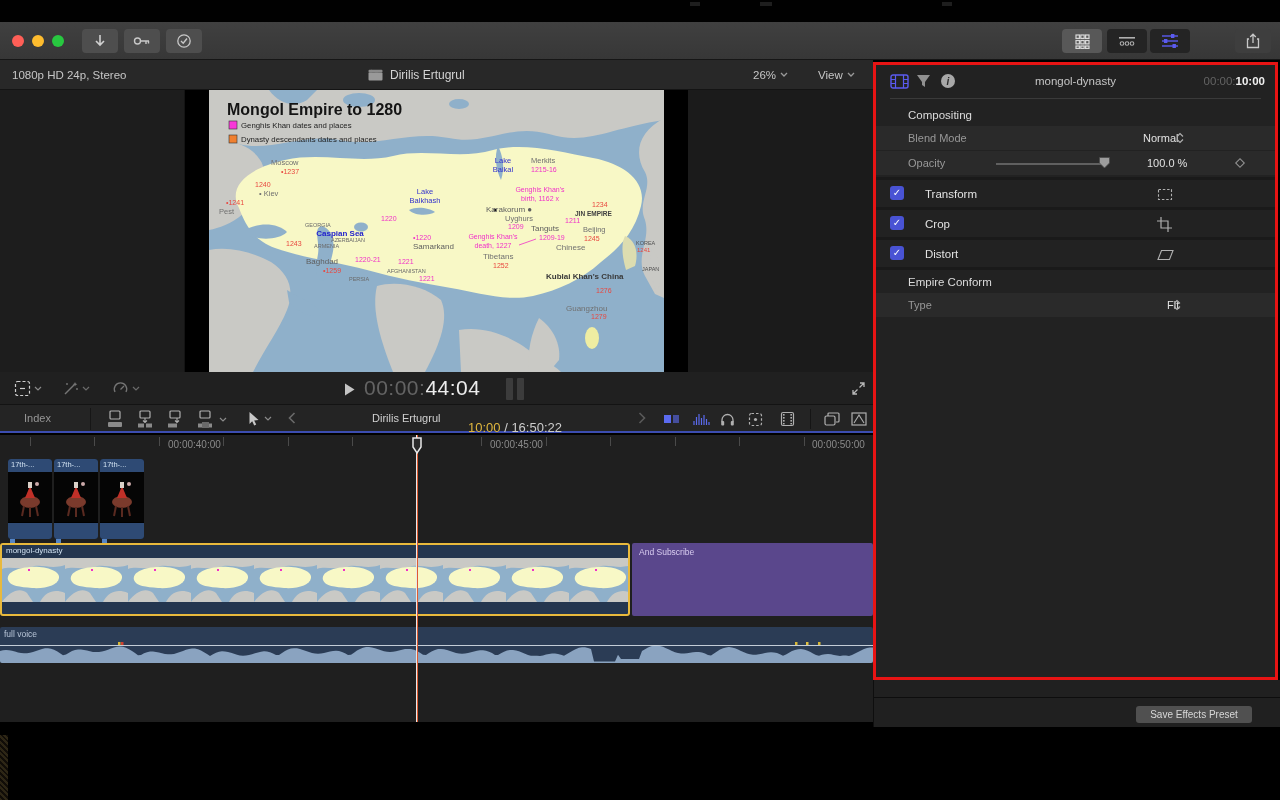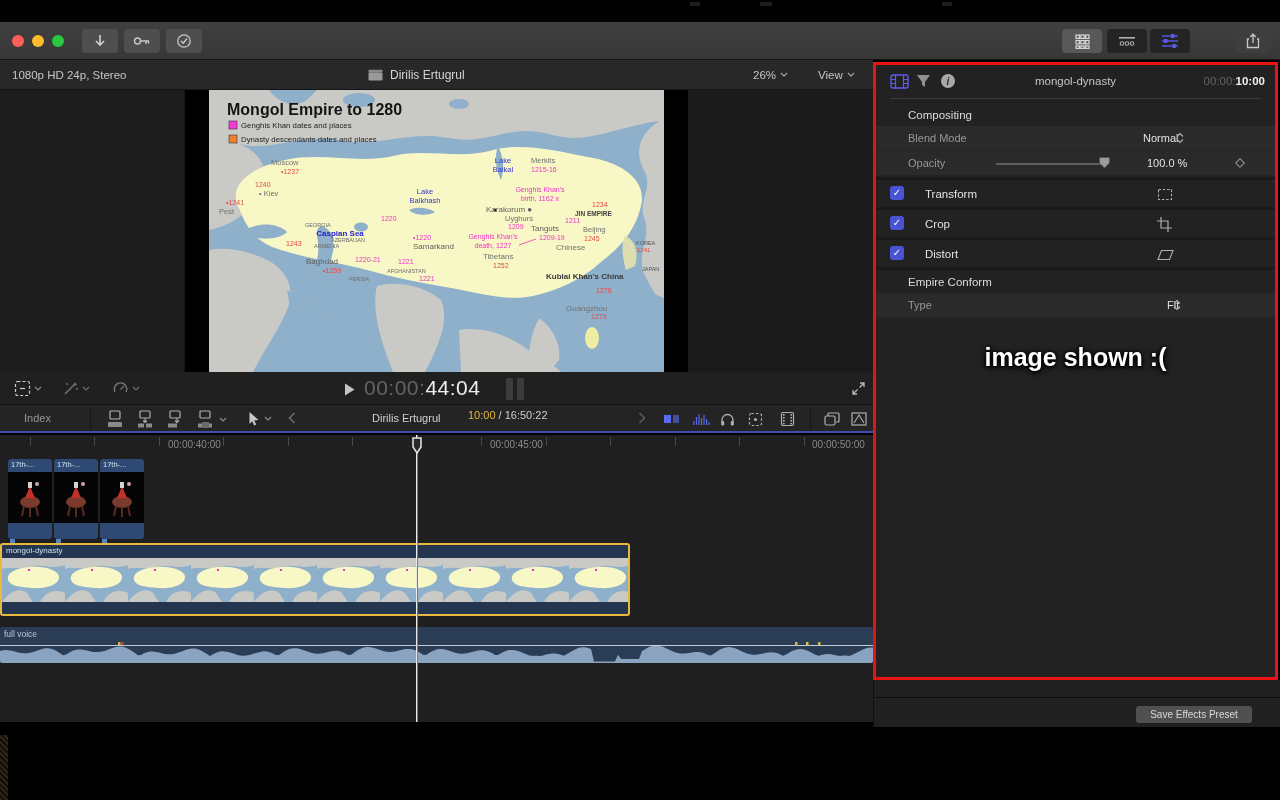--- a/index.html
+++ b/index.html
@@ -354,21 +354,21 @@
           <path d="M1 1 L4 4 L7 1" stroke="#8a8a8a" stroke-width="1.2" fill="none"></path>
         </svg>
     </div>
     <div class="abs" style="left:288px;top:7px;">
       <svg width="8" height="12" viewBox="0 0 8 12">
           <path d="M6.5 1 L1.5 6 L6.5 11" stroke="#6a6a6a" stroke-width="1.6" fill="none"></path>
         </svg>
     </div>
 
     <span class="abs" style="left:372px;top:7px;font-size:11px;color:#d0d0d0;">Dirilis Ertugrul</span>
-    <span class="abs" style="left:468px;top:4px;font-size:11px;"><span style="color:#e0b73e;">10:00</span><span style="color:#cccccc;"> / </span><span style="color:#cccccc;">16:50:22</span></span>
+    <span class="abs" style="left:468px;top:15px;font-size:13px;"><span style="color:#e0b73e;">10:00</span><span style="color:#cccccc;"> / </span><span style="color:#cccccc;">16:50:22</span></span>
 
     <div class="abs" style="left:638px;top:7px;">
       <svg width="8" height="12" viewBox="0 0 8 12">
           <path d="M1.5 1 L6.5 6 L1.5 11" stroke="#5a5a5a" stroke-width="1.6" fill="none"></path>
         </svg>
     </div>
     <div class="abs" style="left:664px;top:8px;">
       <svg width="16" height="12" viewBox="0 0 16 12">
           <rect x="0" y="2" width="7" height="8" fill="#5b6bf0"></rect>
           <rect x="9" y="2" width="6" height="8" fill="#5b6bf0" opacity=".6"></rect>
@@ -595,20 +595,23 @@
               <path d="M0,0 H63 V7 C48,12 40,5 28,9 C16,12 8,8 0,11 Z" fill="#c9c9c5"></path>
               <path d="M6,22 C4,15 14,10 28,9 C44,8 58,13 57,20 C56,27 44,31 30,30 C18,29 8,28 6,22 Z" fill="#f8f8c6"></path>
               <path d="M0,44 C8,33 18,29 25,35 L31,44 Z" fill="#c9c9c5"></path>
               <path d="M38,44 C44,33 53,31 63,35 V44 Z" fill="#c9c9c5"></path>
               <rect x="26" y="11" width="2" height="2" fill="#f030c8"></rect>
             </svg>
           </div>
         </div>
     </div>
 
+    <div id="titleclip">
+      <span>And Subscribe</span>
+    </div>
 
     <div id="audioclip">
       <svg id="wave-svg" width="873" height="36" viewBox="0 0 873 36">
           <polygon points="0,36 0,24.0 3,23.2 6,23.0 9,23.2 12,23.8 15,24.6 18,25.4 21,26.0 24,26.3 27,26.3 30,25.8 33,25.0 36,24.0 39,22.9 42,21.9 45,21.3 48,21.2 51,21.7 54,22.7 57,24.2 60,26.2 63,28.3 66,27.6 69,25.7 72,24.1 75,23.1 78,22.6 81,22.6 84,23.0 87,23.6 90,24.3 93,24.9 96,25.1 99,25.1 102,24.6 105,23.8 108,22.7 111,21.5 114,20.5 117,19.8 120,19.5 123,19.8 126,20.7 129,22.2 132,24.0 135,26.1 138,28.2 141,27.9 144,26.3 147,25.2 150,24.6 153,24.6 156,25.0 159,25.6 162,26.3 165,26.9 168,27.3 171,27.3 174,26.9 177,26.1 180,25.0 183,23.9 186,22.8 189,21.9 192,21.5 195,21.6 198,22.3 201,23.5 204,25.2 207,27.1 210,29.0 213,27.2 216,25.7 219,24.8 222,24.3 225,24.4 228,25.0 231,25.8 234,26.8 237,27.7 240,28.4 243,28.7 246,28.6 249,28.1 252,27.3 255,26.3 258,25.4 261,24.7 264,24.3 267,24.5 270,25.2 273,26.5 276,28.1 279,27.9 282,26.0 285,24.1 288,22.6 291,21.6 294,21.2 297,21.3 300,21.9 303,22.9 306,24.0 309,25.1 312,26.0 315,26.5 318,26.7 321,26.5 324,26.0 327,25.2 330,24.5 333,24.0 336,23.8 339,24.1 342,24.9 345,26.3 348,28.1 351,27.8 354,25.7 357,23.6 360,21.9 363,20.7 366,20.0 369,19.9 372,20.4 375,21.2 378,22.2 381,23.3 384,24.2 387,24.7 390,24.9 393,24.7 396,24.2 399,23.5 402,22.7 405,22.1 408,21.9 411,22.1 414,22.8 417,24.1 420,25.8 423,27.8 426,28.0 429,25.9 432,24.2 435,22.9 438,22.1 441,21.9 444,22.3 447,23.0 450,24.0 453,25.1 456,26.0 459,26.6 462,26.8 465,26.6 468,26.1 471,25.3 474,24.4 477,23.7 480,23.2 483,23.2 486,23.7 489,24.7 492,26.1 495,27.9 498,28.1 501,26.3 504,24.7 507,23.5 510,22.9 513,22.9 516,23.4 519,24.3 522,25.5 525,26.8 528,27.9 531,28.8 534,28.7 537,28.7 540,29.0 543,28.4 546,27.6 549,26.9 552,26.5 555,26.4 558,26.9 561,27.8 564,28.8 567,27.1 570,25.3 573,23.5 576,21.9 579,20.8 582,20.3 585,20.3 588,20.9 591,22.0 594,34.5 597,34.5 600,34.5 603,34.5 606,34.5 609,34.5 612,34.5 615,34.5 618,27.7 621,32.0 624,32.0 627,32.0 630,32.0 633,32.0 636,32.0 639,32.0 642,24.1 645,22.2 648,20.5 651,19.2 654,18.5 657,18.4 660,18.9 663,19.8 666,21.2 669,22.6 672,24.1 675,25.3 678,26.1 681,26.6 684,26.6 687,26.3 690,25.8 693,25.3 696,25.0 699,25.0 702,25.5 705,26.5 708,27.9 711,28.4 714,26.4 717,24.4 720,22.6 723,21.2 726,20.4 729,20.1 732,20.5 735,21.3 738,22.6 741,24.0 744,25.3 747,26.5 750,27.3 753,27.7 756,27.7 759,27.3 762,26.7 765,26.0 768,25.5 771,25.3 774,25.5 777,26.1 780,27.3 783,28.8 786,27.5 789,25.7 792,24.1 795,22.9 798,22.2 801,22.0 804,22.5 807,23.5 810,24.8 813,26.4 816,27.9 819,28.7 822,27.7 825,27.2 828,27.0 831,27.3 834,27.9 837,28.5 840,28.9 843,28.5 846,28.6 849,28.9 852,28.0 855,26.6 858,25.1 861,23.5 864,22.1 867,21.0 870,20.4 873,20.4 873,36" fill="#8aa3c0"></polygon>
           <rect x="118" y="15" width="2.5" height="3" fill="#d8b838"></rect>
           <rect x="795" y="15" width="2.5" height="3" fill="#d8b838"></rect>
           <rect x="806" y="15" width="2.5" height="3" fill="#e0c040"></rect>
           <rect x="818" y="15" width="2.5" height="3" fill="#d8b838"></rect>
           <rect x="121" y="15" width="2.5" height="3" fill="#d04030"></rect>
         </svg>
@@ -707,21 +710,20 @@
     <div class="insp-band" style="top:228px;height:24px;">
       <span class="abs insp-label" style="left:32px;top:6px;">Type</span>
       <span class="abs insp-value" style="left:276px;top:6px;">Fit</span>
       <svg class="abs" style="left:297px;top:6px;" width="8" height="12" viewBox="0 0 8 12">
           <path d="M1 4.5 L4 1.5 L7 4.5" stroke="#b0b0b0" stroke-width="1.2" fill="none"></path>
           <path d="M1 7.5 L4 10.5 L7 7.5" stroke="#b0b0b0" stroke-width="1.2" fill="none"></path>
         </svg>
     </div>
 
     <div id="noprops">
-      <div>image shown :(</div>
     </div>
   </div>
 
   <div class="abs" id="rightbottom">
     <div class="abs" style="left:0;top:17px;width:407px;height:1px;background:#0d0d0d;"></div>
     <div id="savebtn">Save Effects Preset</div>
   </div>
 
   <div class="abs" id="blackbottom"></div>
   <div class="abs" id="corner-texture"></div>

